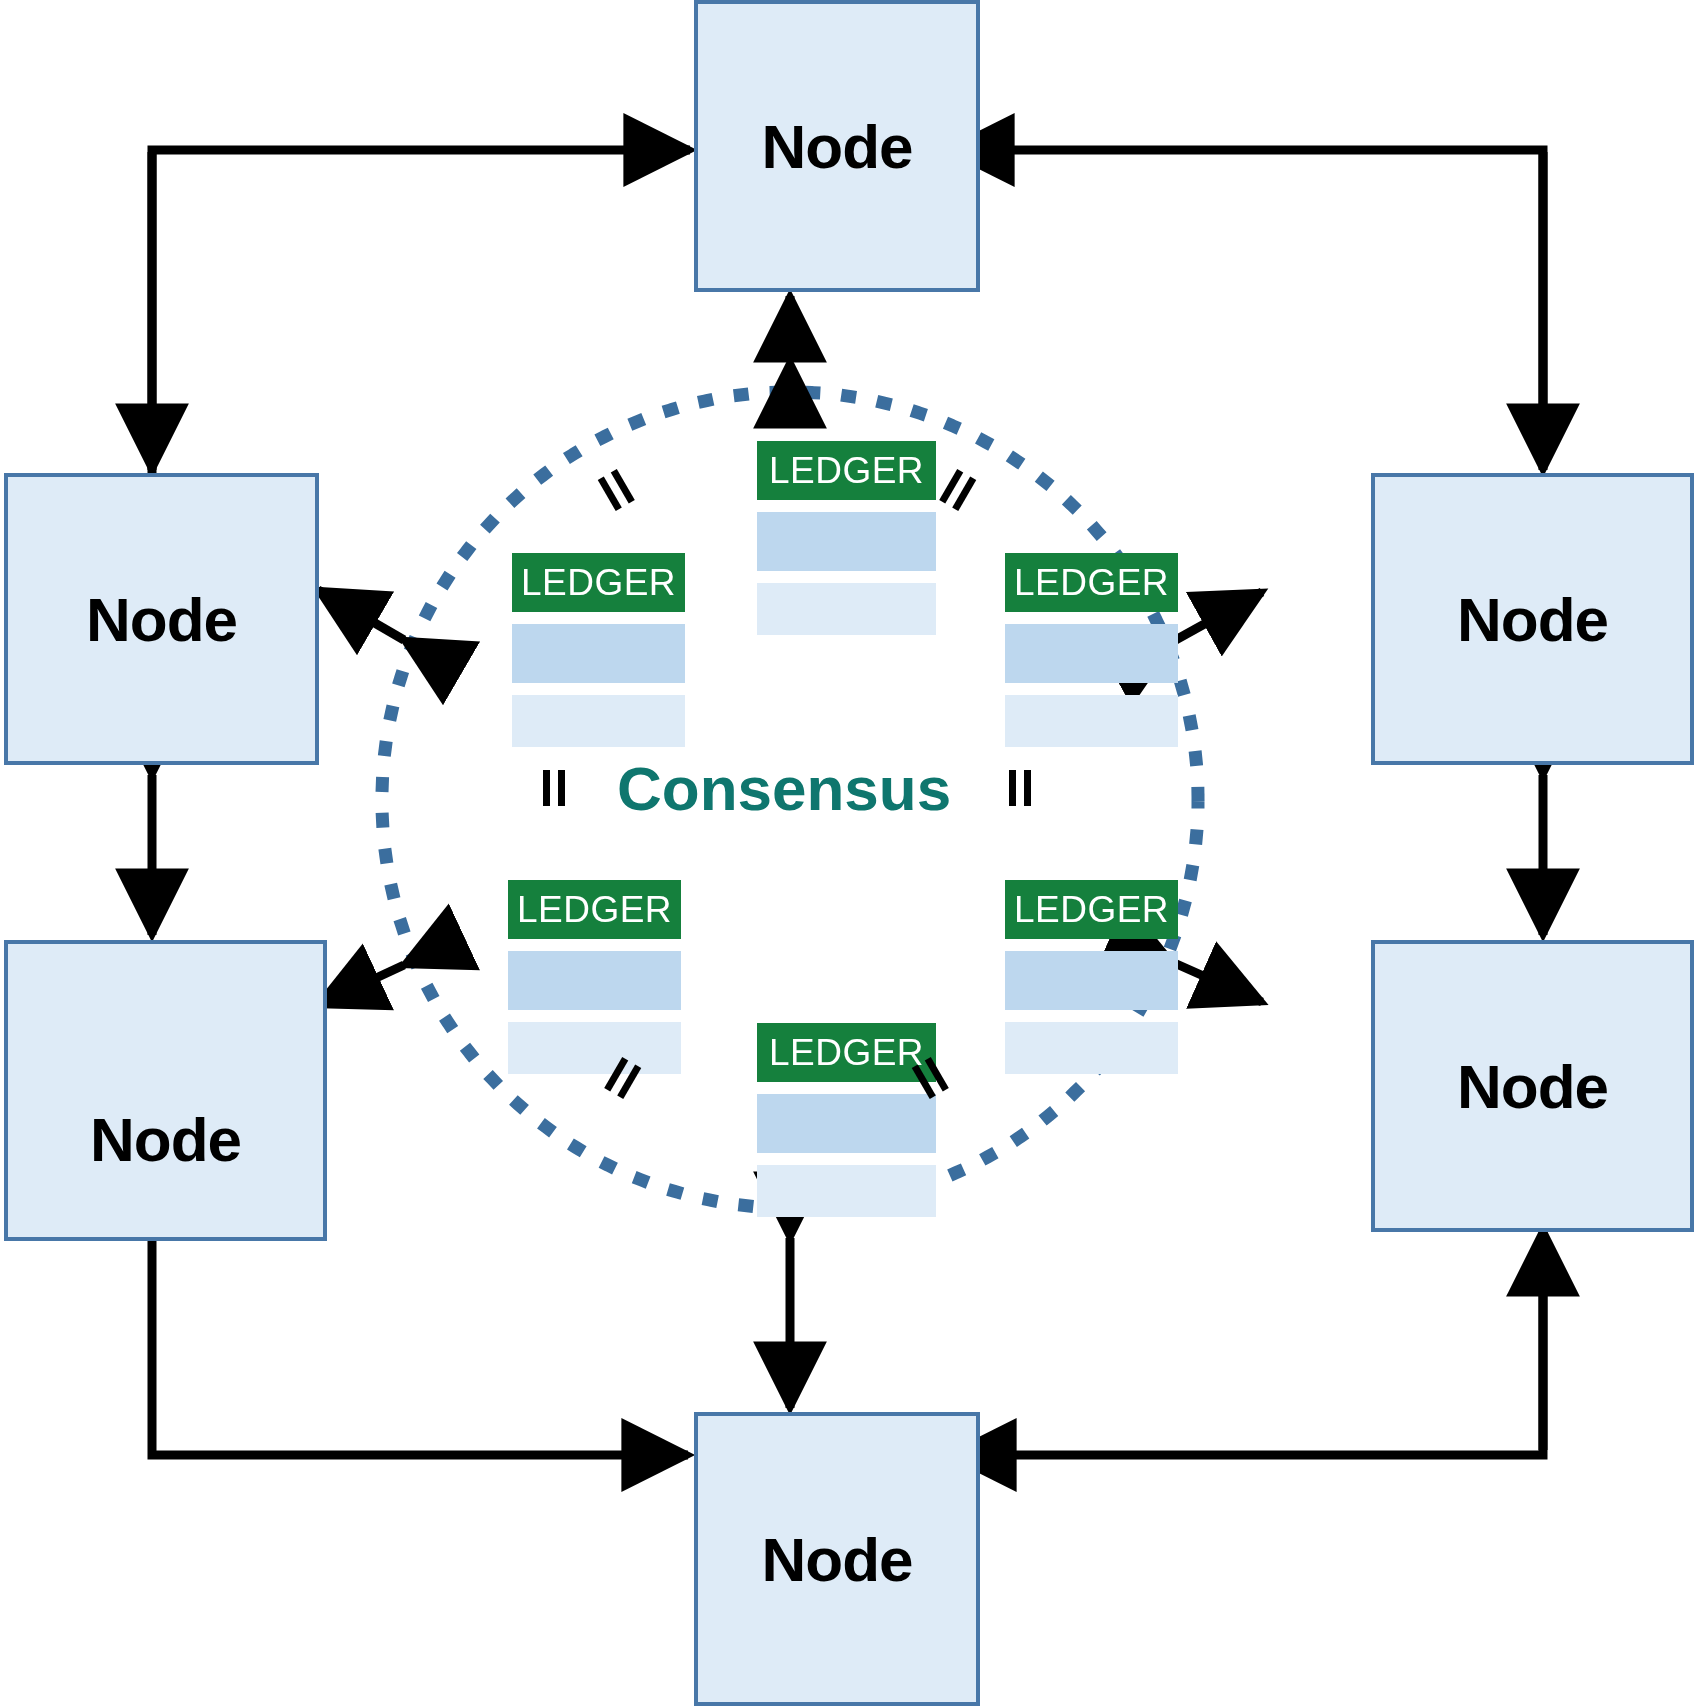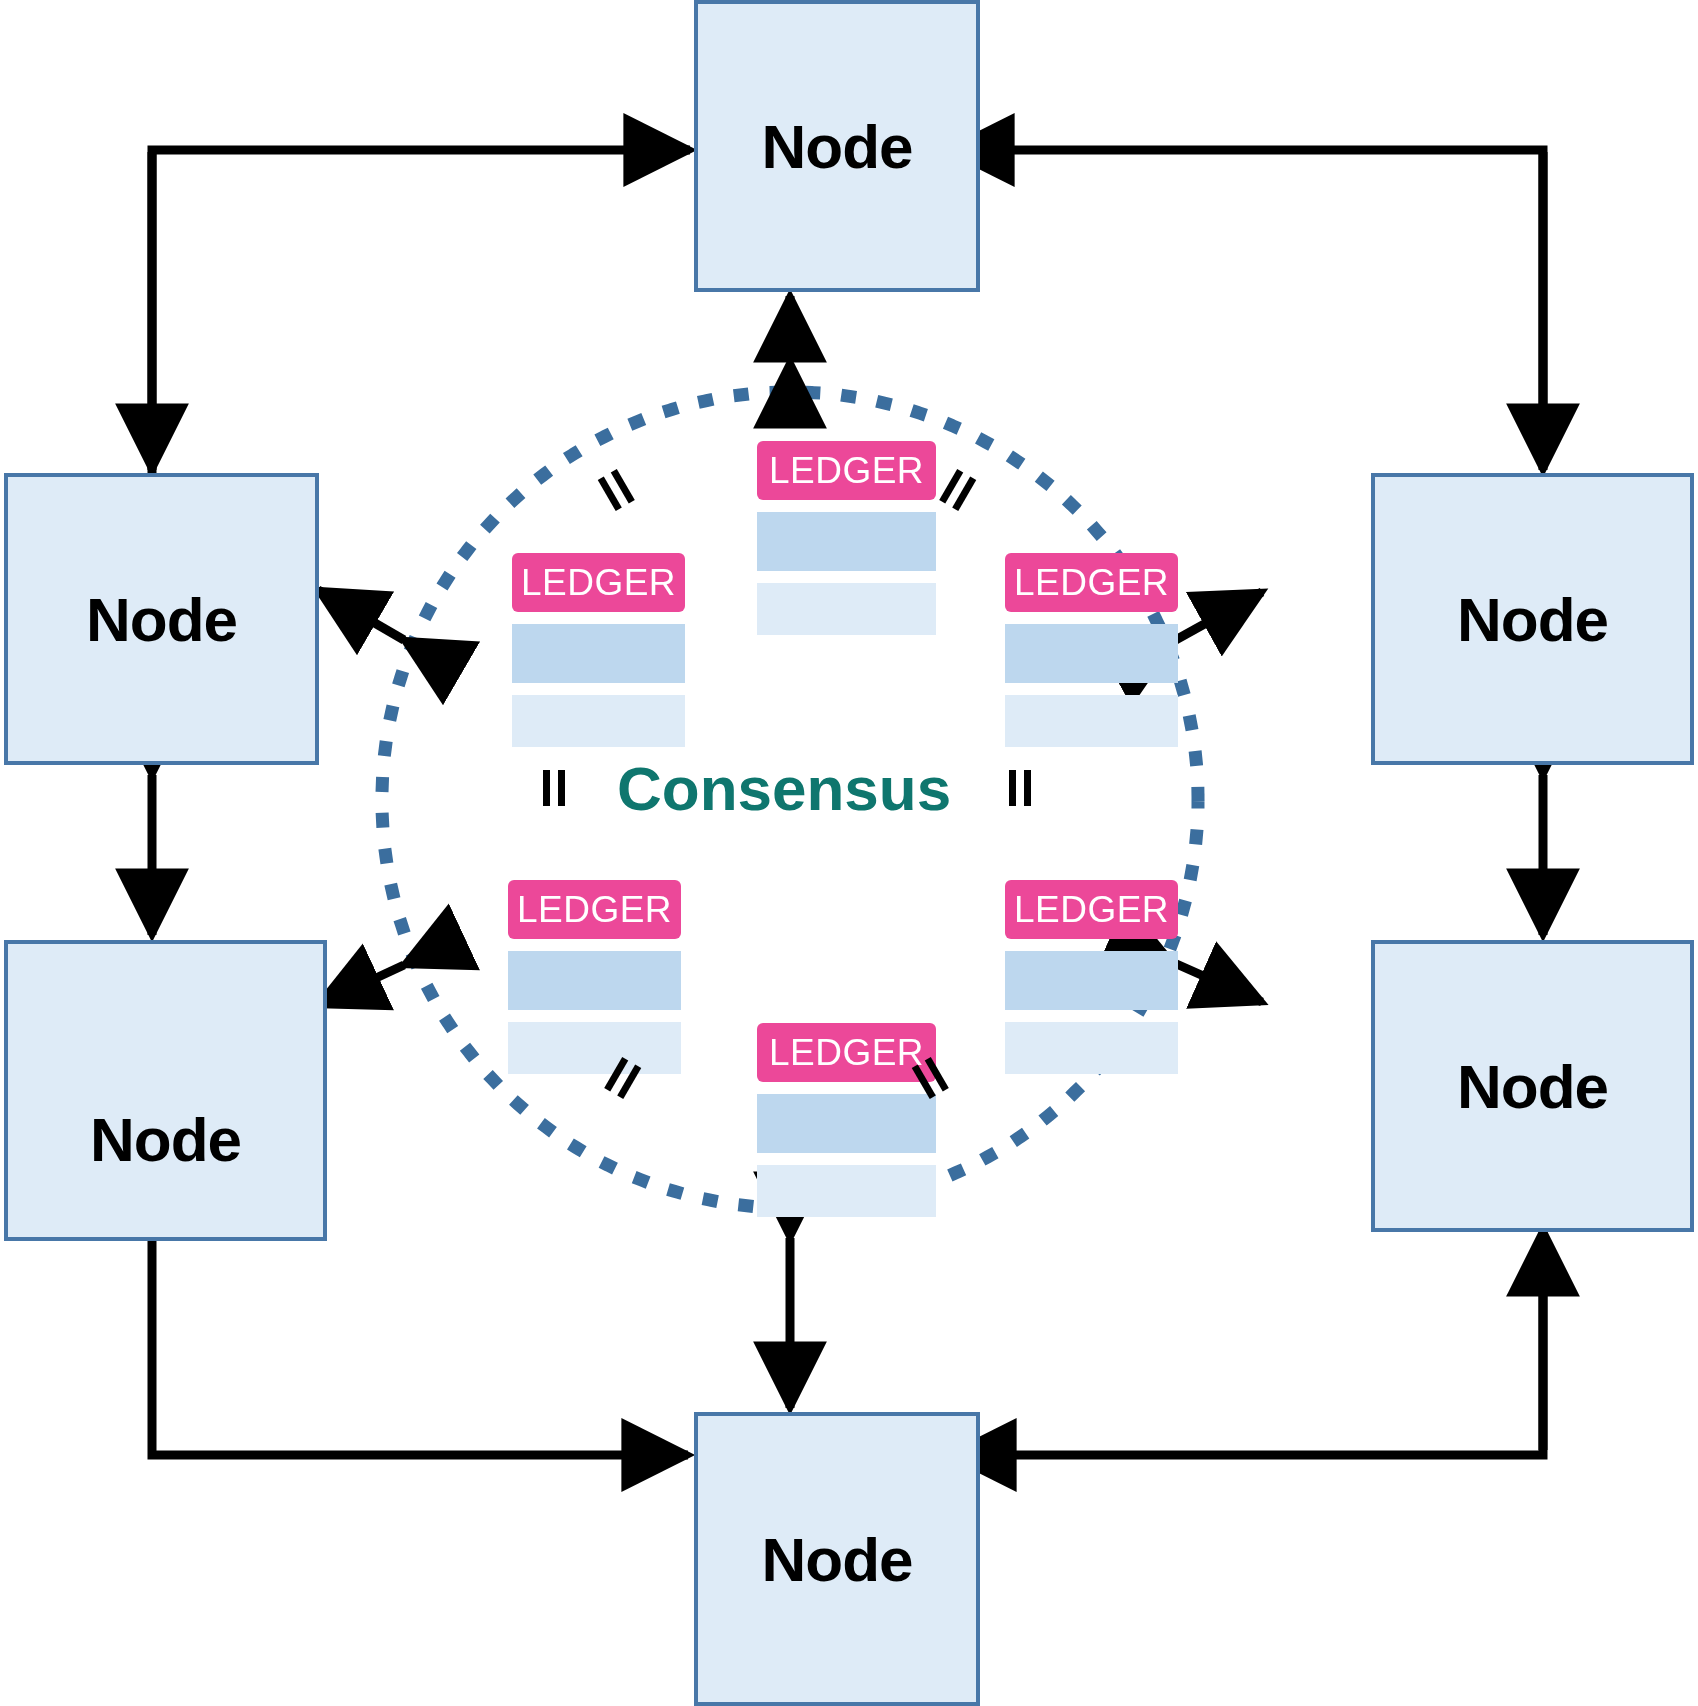--- a/index.html
+++ b/index.html
@@ -14,31 +14,30 @@
     display:flex;align-items:center;justify-content:center;
     font-family:"Liberation Sans",sans-serif;
     font-weight:bold;
     font-size:62px;
     color:#000;
     letter-spacing:-1px;
   }
 
   .ledger{position:absolute;}
   .ledger .lhead{
-    background:#ec4899;
+    background:#15803d;
     color:#fff;
     font-family:"Liberation Sans",sans-serif;
     font-weight:normal;
     font-size:37px;
     line-height:59px;
     height:59px;
     text-align:center;
     letter-spacing:0.5px;
     box-sizing:border-box;
-    border-radius:6px;
   }
   .ledger .lbar1{background:#BDD7EE;height:59px;margin-top:12px;}
   .ledger .lbar2{background:#DEEBF7;height:52px;margin-top:12px;}
 
   .consensus{
     position:absolute;
     font-family:"Liberation Sans",sans-serif;
     font-weight:bold;
     font-size:62px;
     color:#0f766e;

